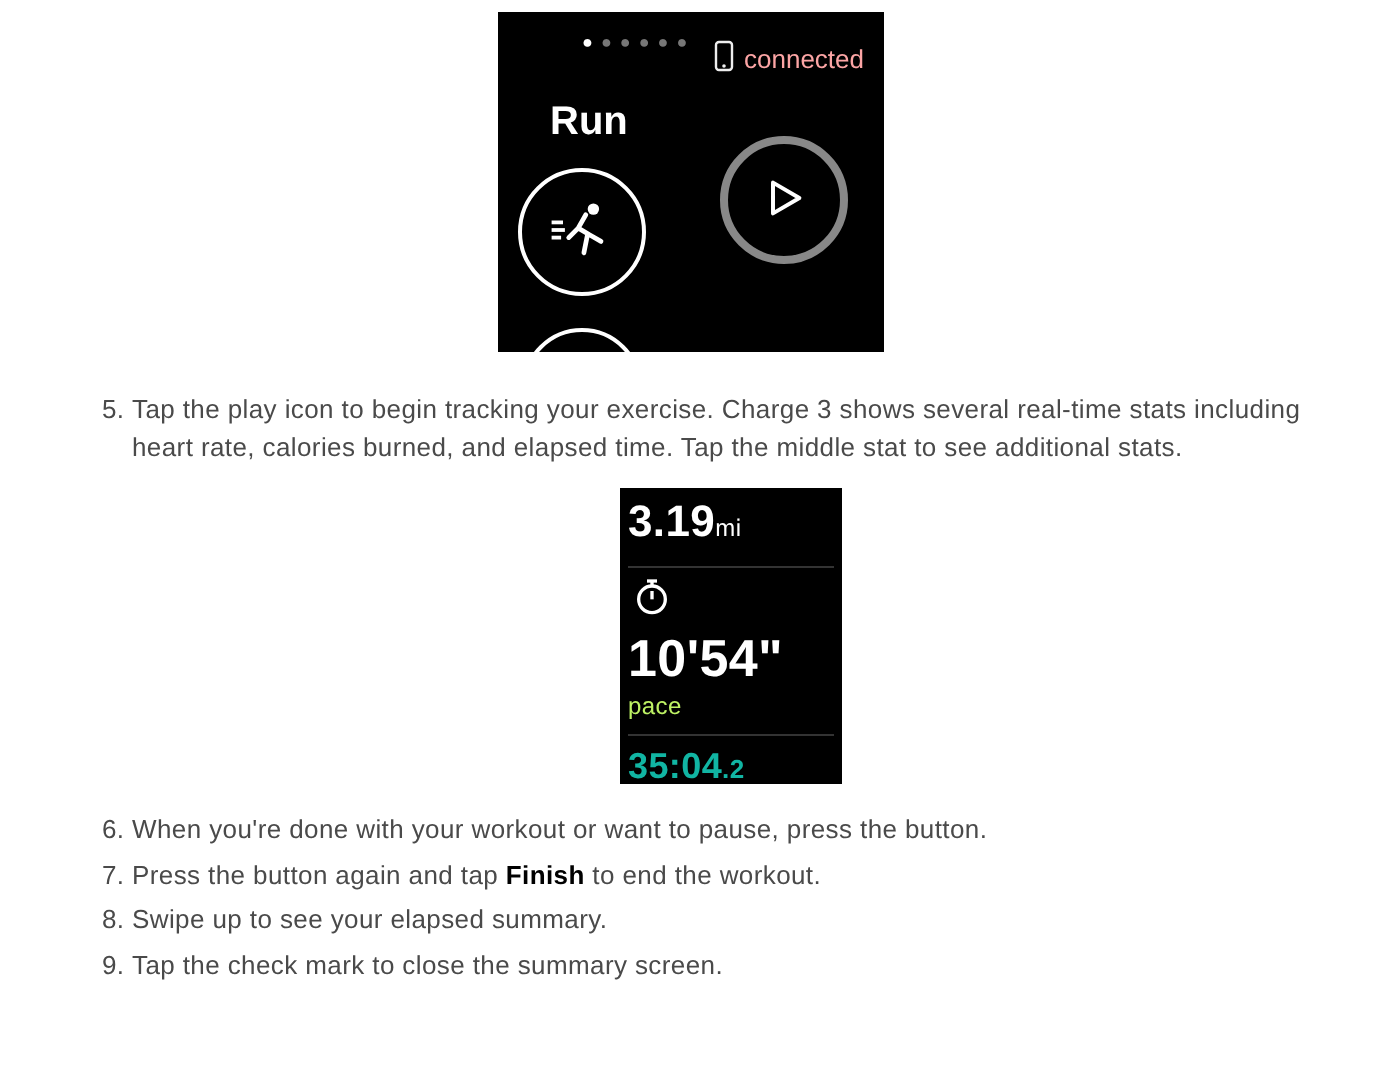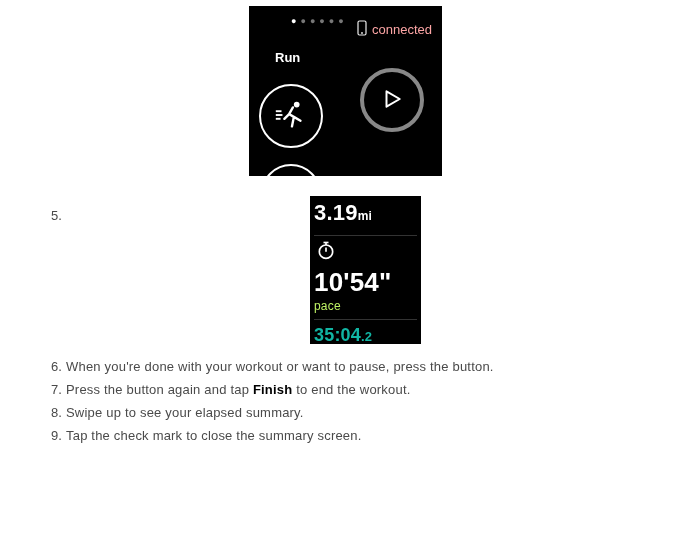--- a/index.html
+++ b/index.html
@@ -24,21 +24,21 @@
     color: #fff;
     position: relative;
     overflow: hidden;
     padding: 8px;
   }
   .dots { display:flex; gap:4px; margin-left: 34px; margin-top: 2px; }
   .dot { font-size: 9px; color: #777; }
   .dot.active { color: #fff; }
   .status { position:absolute; top: 14px; right: 10px; display:flex; align-items:center; gap:5px; font-size:13px; color:#fca5a5; }
   .phone-icon { display:inline-block; }
-  .run-label { position:absolute; top: 44px; left: 26px; font-size: 13px; font-weight: bold; text-align: center; }
+  .run-label { position:absolute; top: 44px; left: 26px; font-size: 20px; font-weight: bold; text-align: center; }
   .runner-circle {
     position:absolute;
     left: 10px;
     top: 78px;
     width: 64px; height: 64px;
     border: 2px solid #fff;
     border-radius: 50%;
     display:flex; align-items:center; justify-content:center;
   }
   .play-circle {
@@ -67,21 +67,21 @@
   .device2-wrap { display:flex; justify-content:center; margin: 10px 0 14px 0; }
   .device2 {
     width: 111px;
     height: 148px;
     background: #000;
     color: #fff;
     position: relative;
     padding: 3px 4px;
   }
   .d2-dist { font-size: 22px; font-weight: bold; color:#fff; margin-top:-2px;}
-  .d2-dist .unit { font-size: 12px; font-weight: bold; margin-top: 44px; }
+  .d2-dist .unit { font-size: 12px; font-weight: normal; margin-top: 44px; }
   .d2-mid {
     margin: 6px 0 2px 0;
     border-top: 1px solid #333;
     border-bottom: 1px solid #333;
     padding: 4px 0;
     display:flex; flex-direction:column; gap:1px;
   }
   .stopwatch-row { display:flex; justify-content:flex-start; padding-left:2px; margin-bottom:2px;}
   .d2-pace-val { font-size: 26px; font-weight: bold; line-height: 1; }
   .d2-pace-lbl { font-size: 12px; color:#bef264; margin-top:2px; }
@@ -132,20 +132,21 @@
             <polygon points="5,3 17,10 5,17" fill="none" stroke="#fff" stroke-width="1.8" stroke-linejoin="round"></polygon>
           </svg>
         </span>
       </div>
       <div class="dev1-bottom-ring"></div>
     </div>
   </div>
 
   <ol start="5">
     <li>
+      <span>Tap the play icon to begin tracking your exercise. Charge 3 shows several real-time stats including heart rate, calories burned, and elapsed time. Tap the middle stat to see additional stats.</span>
 
       
       <div class="device2-wrap">
         <div class="device2">
           <div class="d2-dist">
             <span>3.19</span><span class="unit">mi</span>
           </div>
           <div class="d2-mid">
             <div class="stopwatch-row">
               <span>

